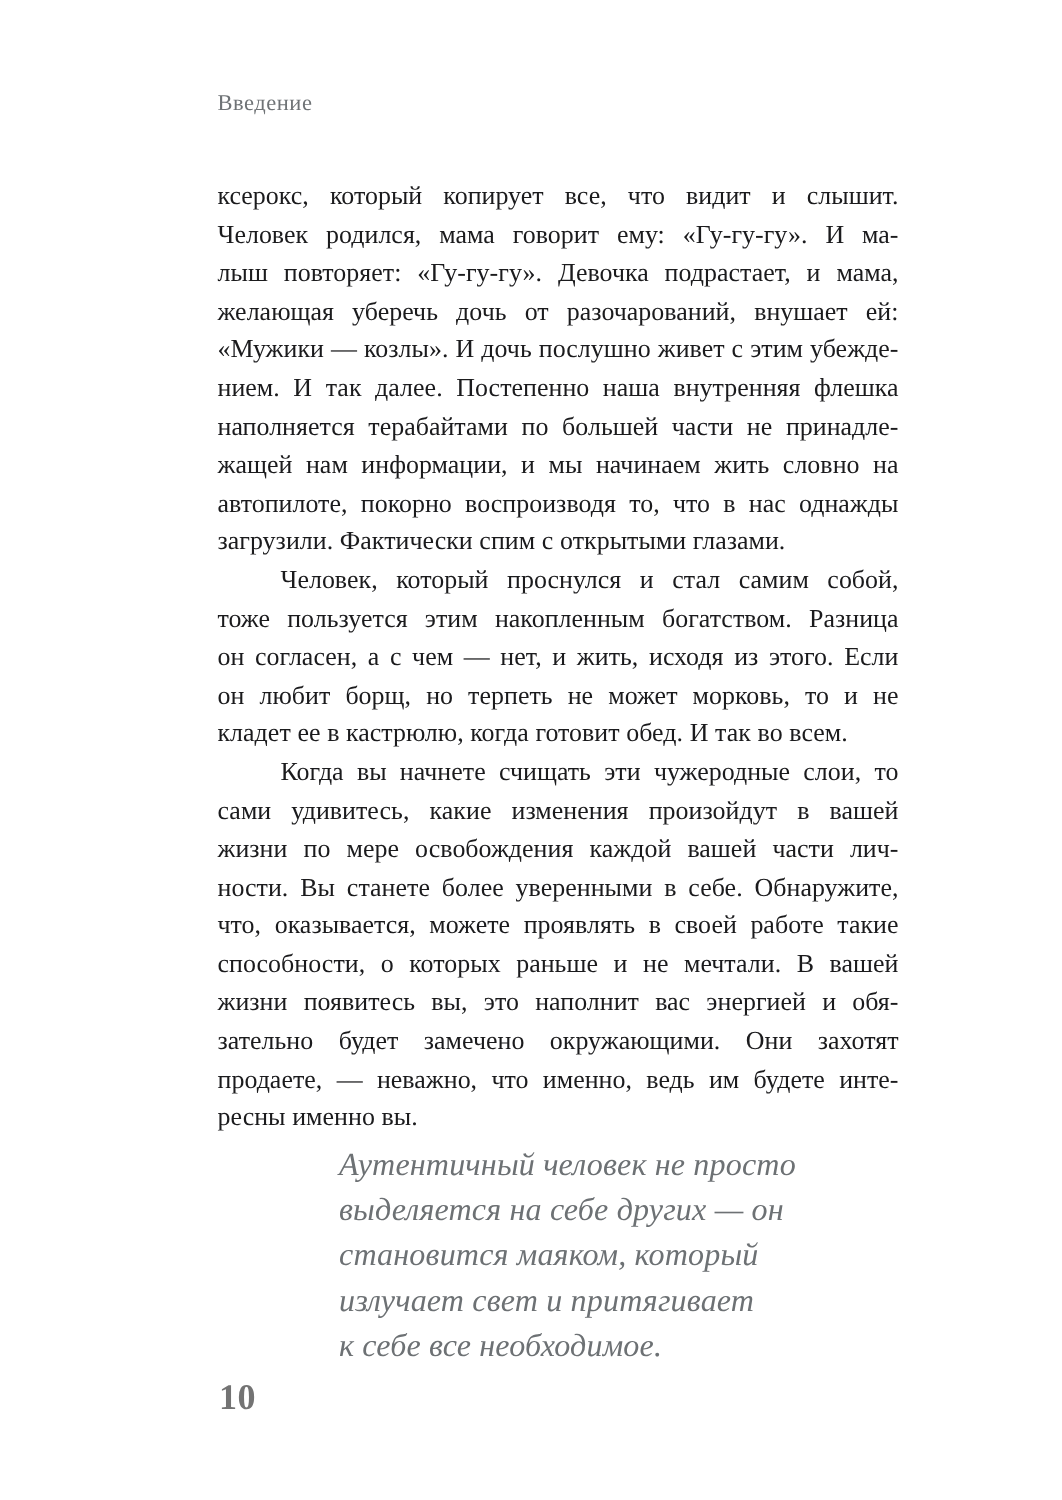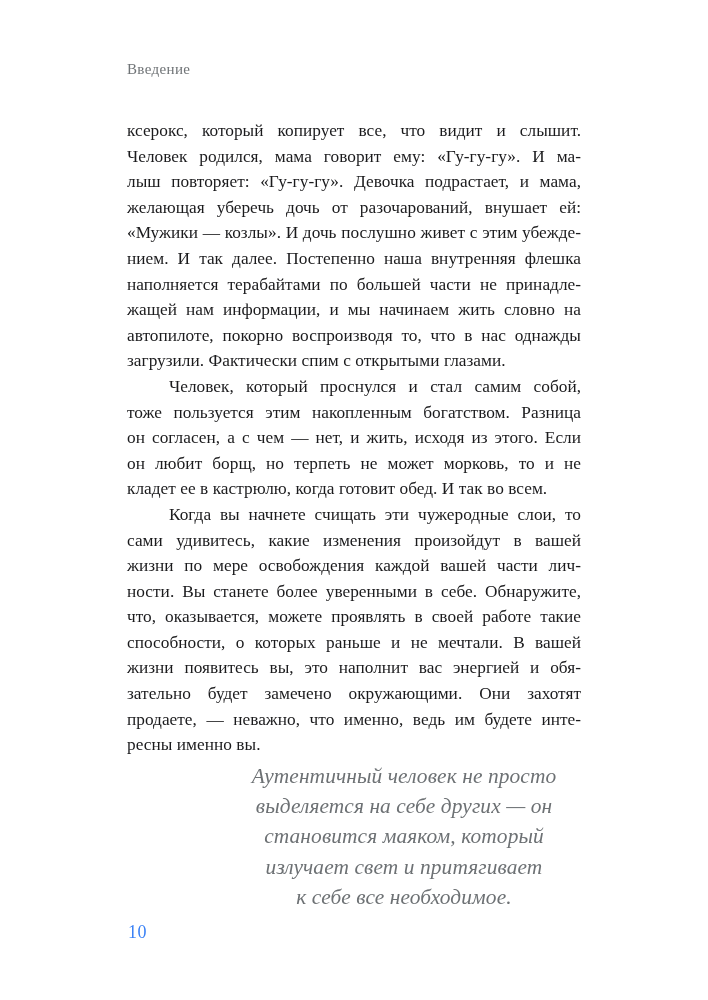--- a/index.html
+++ b/index.html
@@ -9,20 +9,21 @@
     background: #ffffff;
   }
 
   .page {
     position: relative;
     width: 650px;
     height: 1000px;
     background: #ffffff;
     overflow: hidden;
     font-family: "Liberation Serif", "DejaVu Serif", serif;
+    margin-left: 18px;
     -webkit-font-smoothing: antialiased;
   }
 
   
   .running-head {
     position: absolute;
     left: 127px;
     top: 59px;
     font-family: "Liberation Serif", "DejaVu Serif", serif;
     font-size: 15px;
@@ -79,33 +80,32 @@
 
   .pullquote .qline {
     display: block;
     font-family: "Liberation Serif", "DejaVu Serif", serif;
     font-style: italic;
     font-size: 21.4px;
     line-height: 30.2px;
     color: #6d7174;
     letter-spacing: 0.1px;
     white-space: pre;
-    text-align: center;
   }
 
   
   .folio {
     position: absolute;
     left: 128px;
     top: 921px;
     font-family: "Liberation Serif", "DejaVu Serif", serif;
-    font-weight: normal;
-    font-size: 18px;
+    font-weight: bold;
+    font-size: 24px;
     line-height: 22px;
-    color: #3b82f6;
+    color: #737373;
     letter-spacing: 0.4px;
   }
 </style>
 </head>
 <body>
 
 <div class="page">
 
   <div class="running-head">Введение</div>
 

